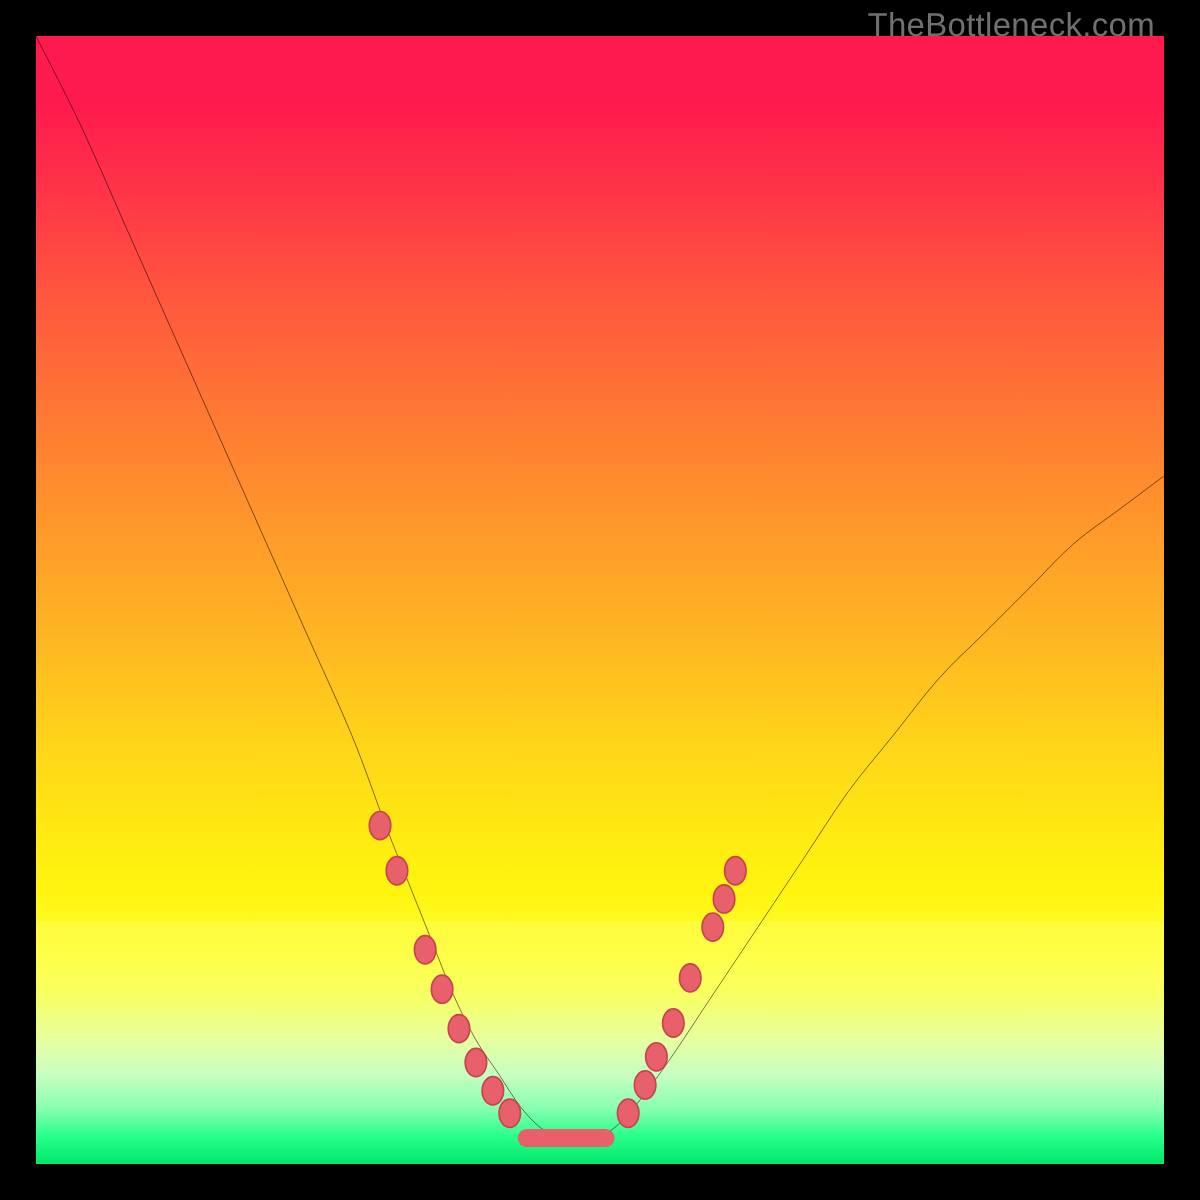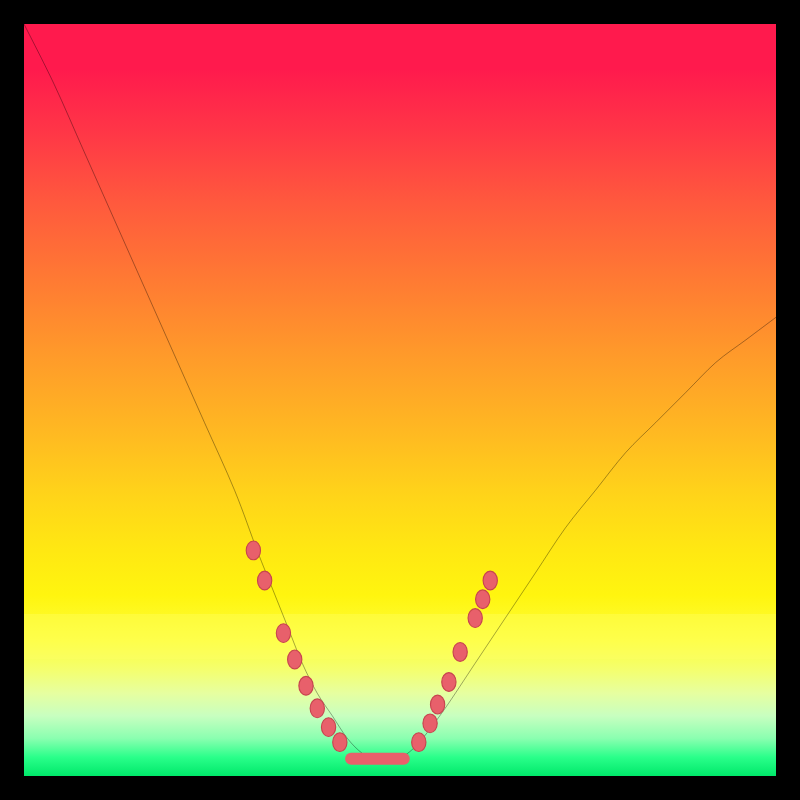--- a/index.html
+++ b/index.html
@@ -102,13 +102,14 @@
           <ellipse cx="54" cy="93" rx="0.95" ry="1.25" fill="#e8606b" stroke="#c7444f" stroke-width="0.15"></ellipse>
           <ellipse cx="55" cy="90.5" rx="0.95" ry="1.25" fill="#e8606b" stroke="#c7444f" stroke-width="0.15"></ellipse>
           <ellipse cx="56.5" cy="87.5" rx="0.95" ry="1.25" fill="#e8606b" stroke="#c7444f" stroke-width="0.15"></ellipse>
           <ellipse cx="58" cy="83.5" rx="0.95" ry="1.25" fill="#e8606b" stroke="#c7444f" stroke-width="0.15"></ellipse>
           <ellipse cx="60" cy="79" rx="0.95" ry="1.25" fill="#e8606b" stroke="#c7444f" stroke-width="0.15"></ellipse>
           <ellipse cx="61" cy="76.5" rx="0.95" ry="1.25" fill="#e8606b" stroke="#c7444f" stroke-width="0.15"></ellipse>
           <ellipse cx="62" cy="74" rx="0.95" ry="1.25" fill="#e8606b" stroke="#c7444f" stroke-width="0.15"></ellipse>
         </g>
     </svg>
   </div>
+  <div class="watermark">TheBottleneck.com</div>
 </div>
 
 </body></html>

